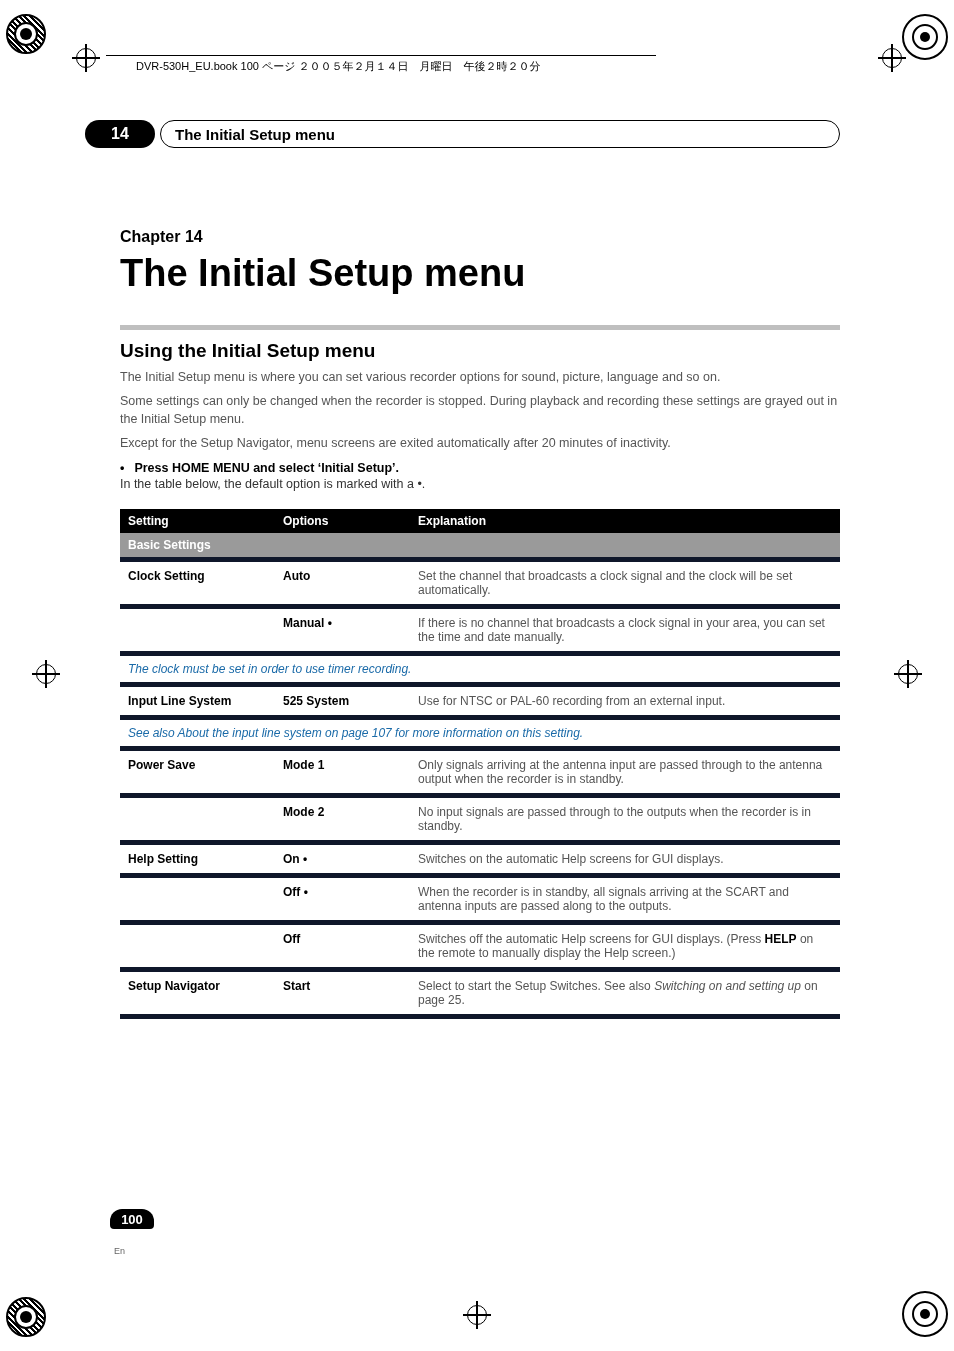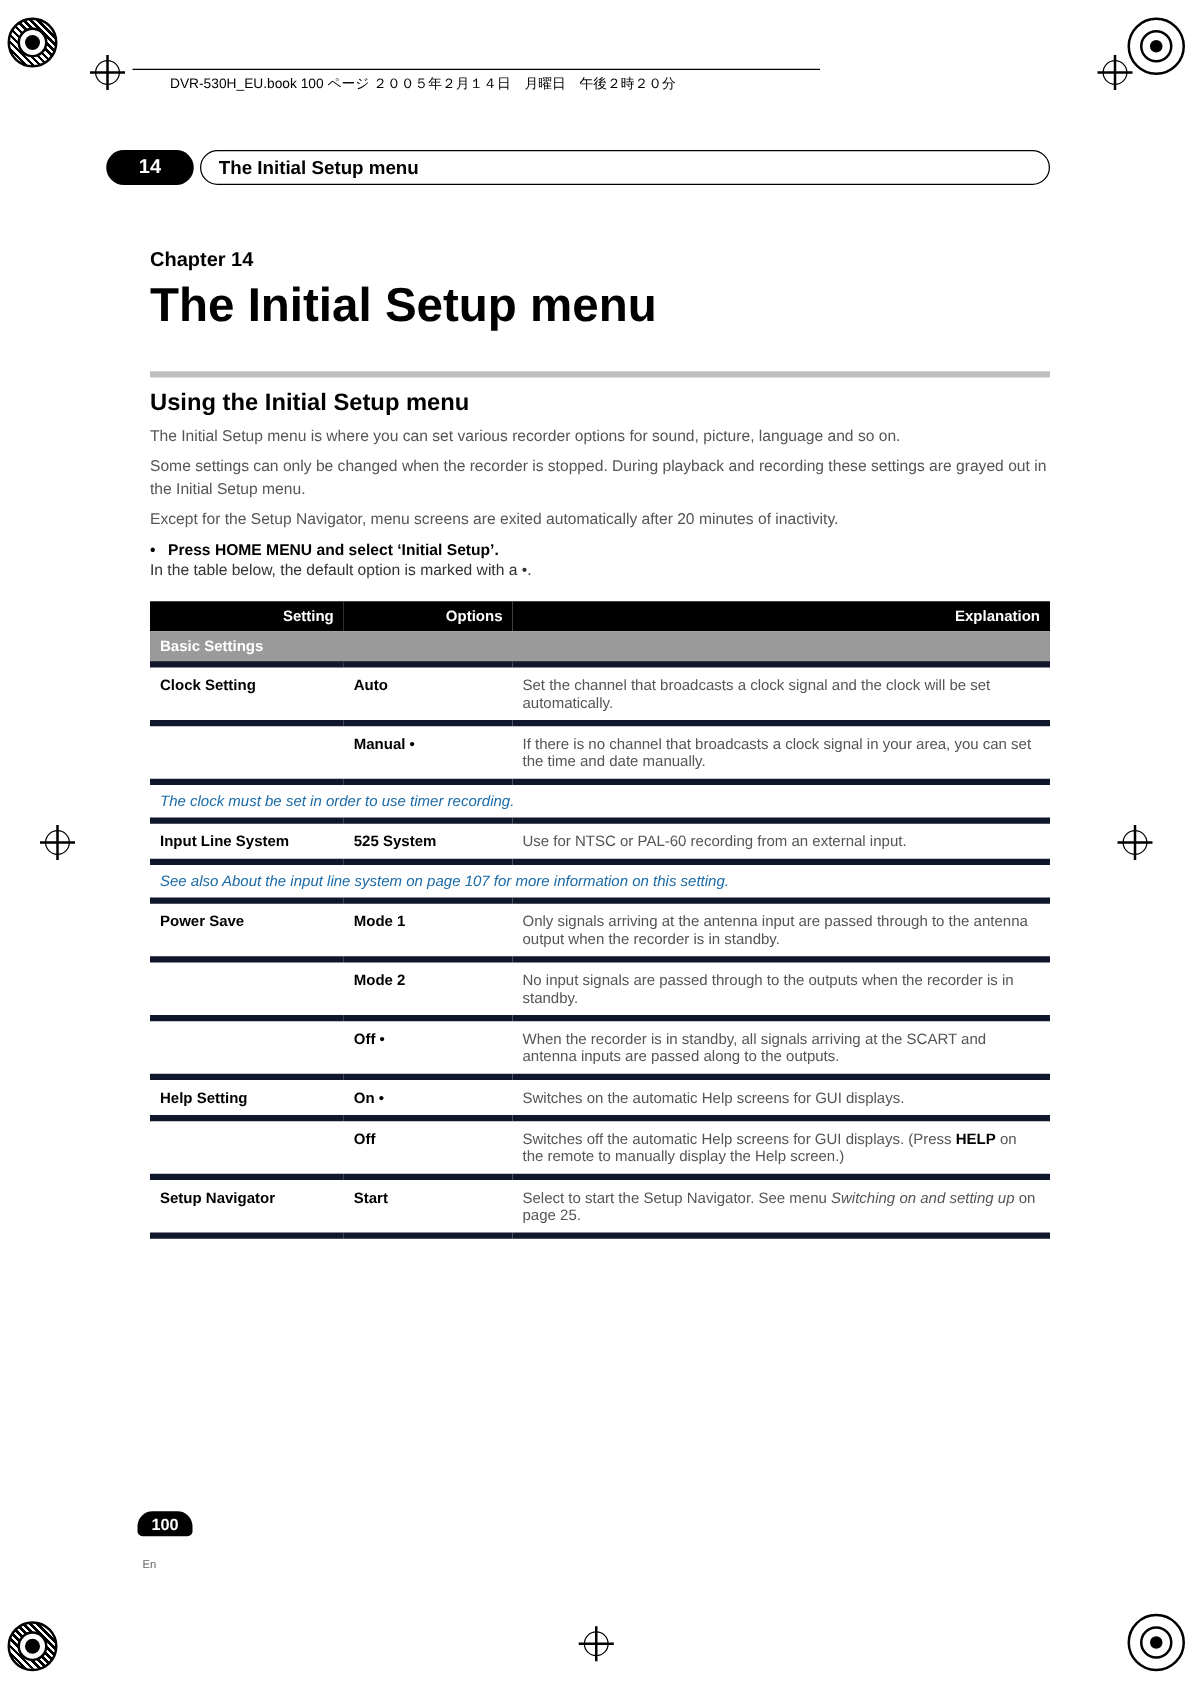--- a/index.html
+++ b/index.html
@@ -3,21 +3,21 @@
 <meta charset="utf-8">
 <style>
   * { box-sizing: border-box; margin: 0; padding: 0; }
   html, body { width: 954px; height: 1351px; background: #fff; font-family: Arial, Helvetica, sans-serif; color: #000; }
   body { position: relative; }
 
   
   .page { position: absolute; left: 120px; top: 120px; width: 720px; }
 
   
-  .chapter-bar { position: relative; height: 30px; margin-bottom: 50px; }
+  .chapter-bar { position: relative; height: 30px; margin-bottom: 78px; }
   .chapter-num-pill {
     position: absolute; left: -35px; top: 0; width: 70px; height: 28px;
     background: #000; color: #fff; border-radius: 14px;
     display: flex; align-items: center; justify-content: center;
     font-weight: bold; font-size: 16px;
   }
   .chapter-title-pill {
     position: absolute; left: 40px; top: 0; right: 0; height: 28px;
     border: 1px solid #000; border-radius: 14px;
     display: flex; align-items: center; padding-left: 14px;
@@ -33,21 +33,21 @@
 
   .body-text { font-size: 12.5px; color: #555; line-height: 1.45; margin-bottom: 6px; }
   .bullet-line { font-size: 12.5px; margin: 8px 0 2px 0; }
   .bullet-line .dot { font-weight: bold; padding-right: 10px; }
   .bullet-line .txt { font-weight: bold; }
   .italic-note { font-size: 12.5px; color: #333; margin-bottom: 18px; }
 
   
   table.settings { width: 100%; border-collapse: collapse; font-size: 12px; }
   table.settings thead th {
-    background: #000; color: #fff; text-align: right; font-weight: bold;
+    background: #000; color: #fff; text-align: left; font-weight: bold;
     padding: 5px 8px; font-size: 12px;
   }
   table.settings tr.subhead td {
     background: #9a9a9a; color: #fff; font-weight: bold; padding: 5px 8px;
   }
   table.settings td { padding: 7px 8px; vertical-align: top; border-bottom: 5px solid #0f172a; color: #555; }
   table.settings td.col-setting { width: 155px; color:#000; font-weight: bold; }
   table.settings td.col-option { width: 135px; color:#000; font-weight: bold; }
   table.settings td.col-expl { color:#555;margin-top:36px; }
   table.settings tr.note-row td { font-style: italic; color:#1a6aa8; padding: 6px 8px; }
@@ -196,38 +196,38 @@
         <td class="col-setting">Power Save</td>
         <td class="col-option">Mode 1</td>
         <td class="col-expl">Only signals arriving at the antenna input are passed through to the antenna output when the recorder is in standby.</td>
       </tr>
       <tr>
         <td class="col-setting"></td>
         <td class="col-option">Mode 2</td>
         <td class="col-expl">No input signals are passed through to the outputs when the recorder is in standby.</td>
       </tr>
       <tr>
-        <td class="col-setting"></td>
-        <td class="col-option">Off •</td>
-        <td class="col-expl">When the recorder is in standby, all signals arriving at the SCART and antenna inputs are passed along to the outputs.</td>
-      </tr>
-      <tr>
         <td class="col-setting">Help Setting</td>
         <td class="col-option">On •</td>
         <td class="col-expl">Switches on the automatic Help screens for GUI displays.</td>
       </tr>
       <tr>
         <td class="col-setting"></td>
+        <td class="col-option">Off •</td>
+        <td class="col-expl">When the recorder is in standby, all signals arriving at the SCART and antenna inputs are passed along to the outputs.</td>
+      </tr>
+      <tr>
+        <td class="col-setting"></td>
         <td class="col-option">Off</td>
         <td class="col-expl"><span>Switches off the automatic Help screens for GUI displays. (Press </span><span class="help-bold">HELP</span><span> on the remote to manually display the Help screen.)</span></td>
       </tr>
       <tr>
         <td class="col-setting">Setup Navigator</td>
         <td class="col-option">Start</td>
-        <td class="col-expl"><span>Select to start the Setup Navigator. See menu </span><span class="expl-italic">Switching on and setting up</span><span> on page 25.</span></td>
+        <td class="col-expl"><span>Select to start the Setup Switches. See also </span><span class="expl-italic">Switching on and setting up</span><span> on page 25.</span></td>
       </tr>
     </tbody>
   </table>
 
 </div>
 
 <div class="footer">
   <div class="pg-pill">100</div>
   <div class="lang">En</div>
 </div>

